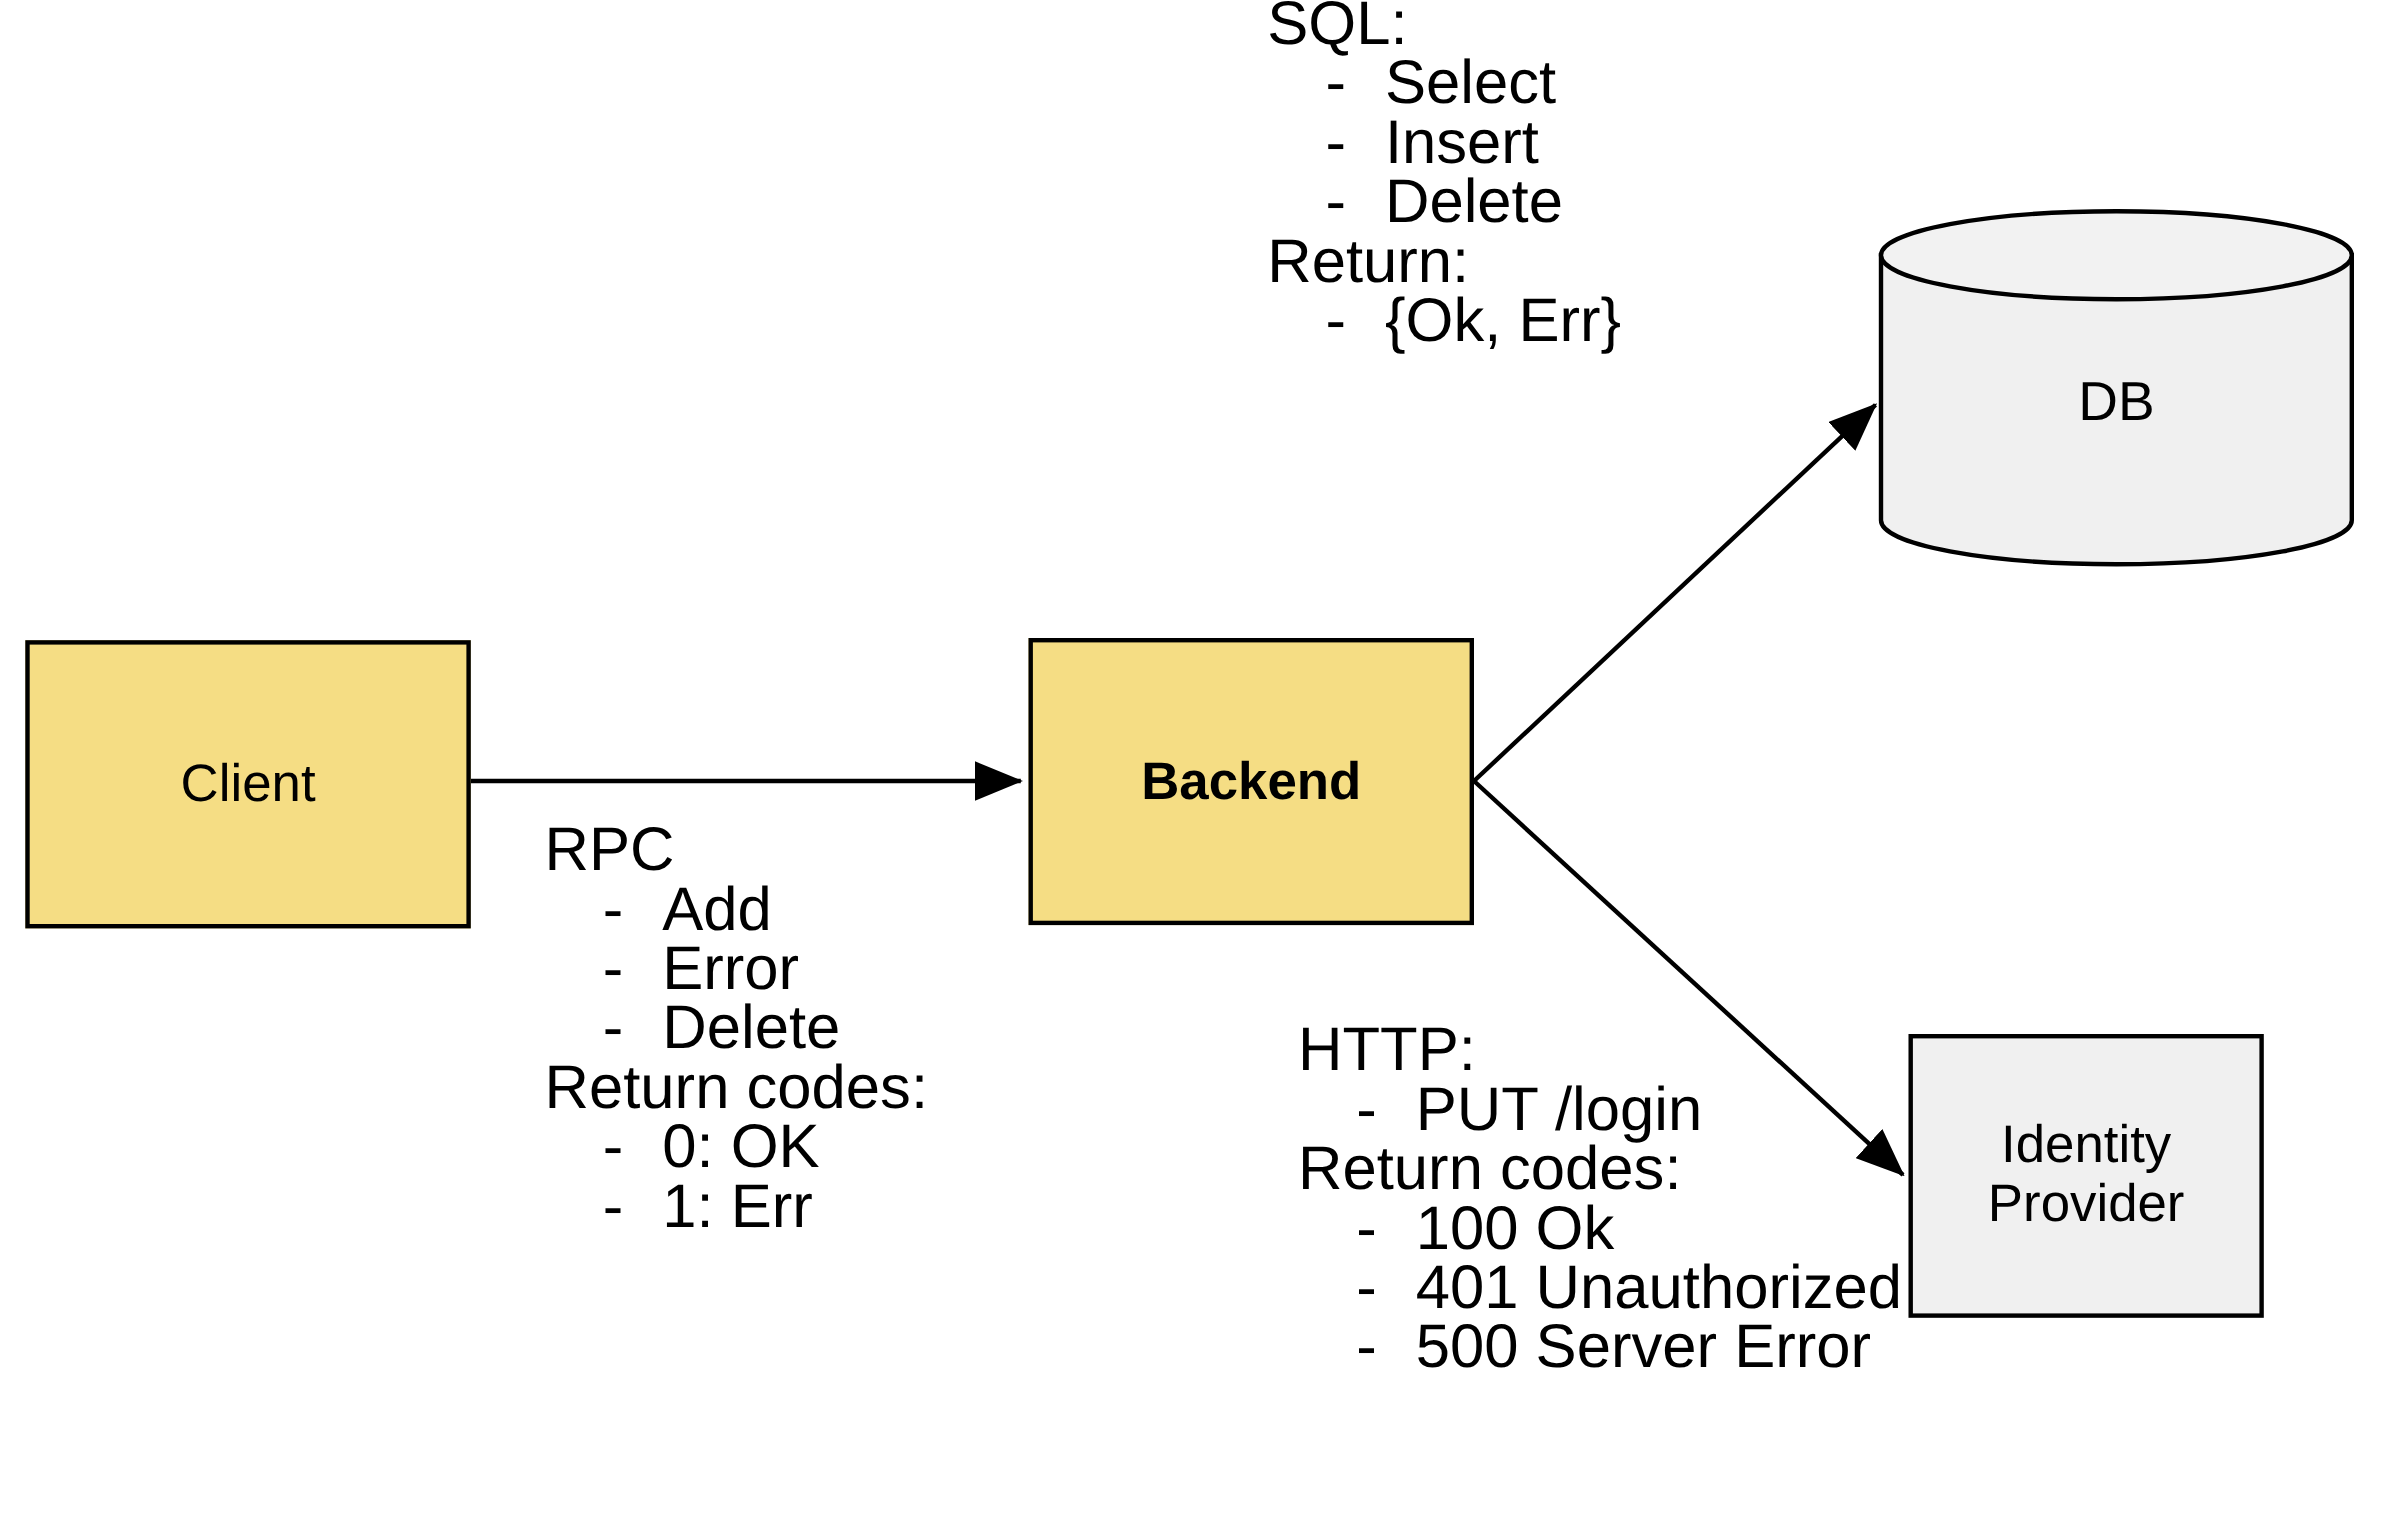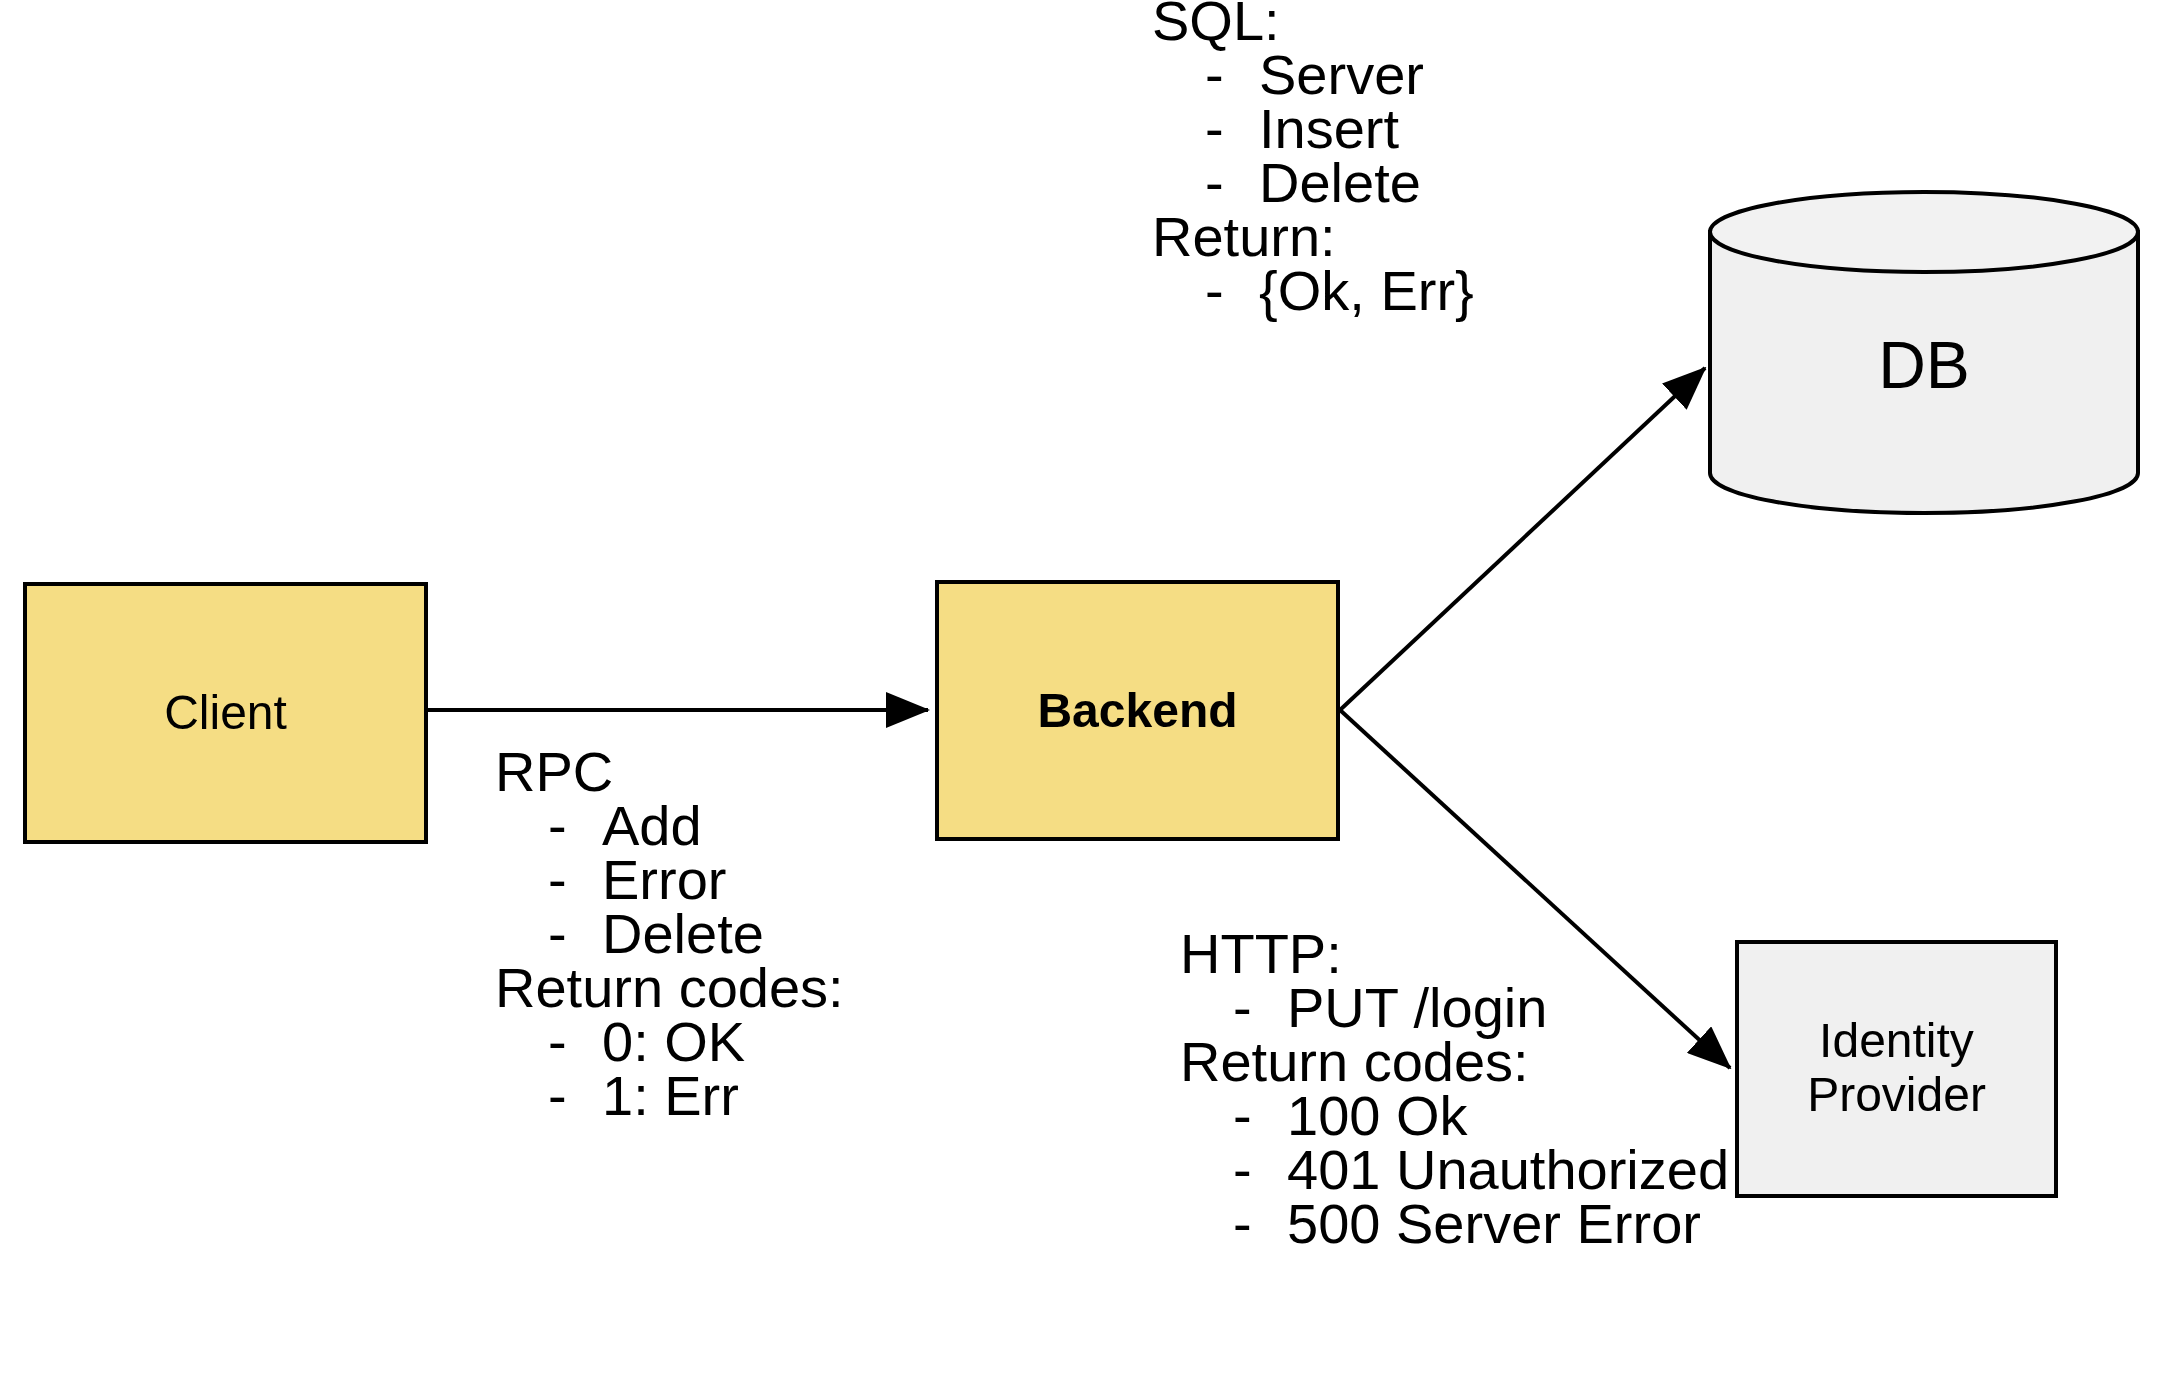--- a/index.html
+++ b/index.html
@@ -71,21 +71,21 @@
   }
   .node-db-label {
     position: absolute;
     left: 0;
     top: 0;
     width: 432px;
     height: 324px;
     display: flex;
     align-items: center;
     justify-content: center;
-    font-size: 66px;
+    font-size: 50px;
     color: #000000;
     padding-top: 26px;
     box-sizing: border-box;
   }
   .textblock {
     position: absolute;
     font-size: 56px;
     line-height: 54px;
     white-space: nowrap;
     color: #000000;
@@ -158,21 +158,21 @@
   <div class="node node-rect node-idp">
     <span>
       <span class="tb-line">Identity</span>
       <span class="tb-line">Provider</span>
     </span>
   </div>
 
   <div class="textblock block-sql">
     <span class="tb-line">SQL:</span>
     <span class="tb-item">
-      <span class="tb-dash">-</span><span>Server</span>
+      <span class="tb-dash">-</span><span>Select</span>
     </span>
     <span class="tb-item">
       <span class="tb-dash">-</span><span>Insert</span>
     </span>
     <span class="tb-item">
       <span class="tb-dash">-</span><span>Delete</span>
     </span>
     <span class="tb-line">Return:</span>
     <span class="tb-item">
       <span class="tb-dash">-</span><span>{Ok, Err}</span>

